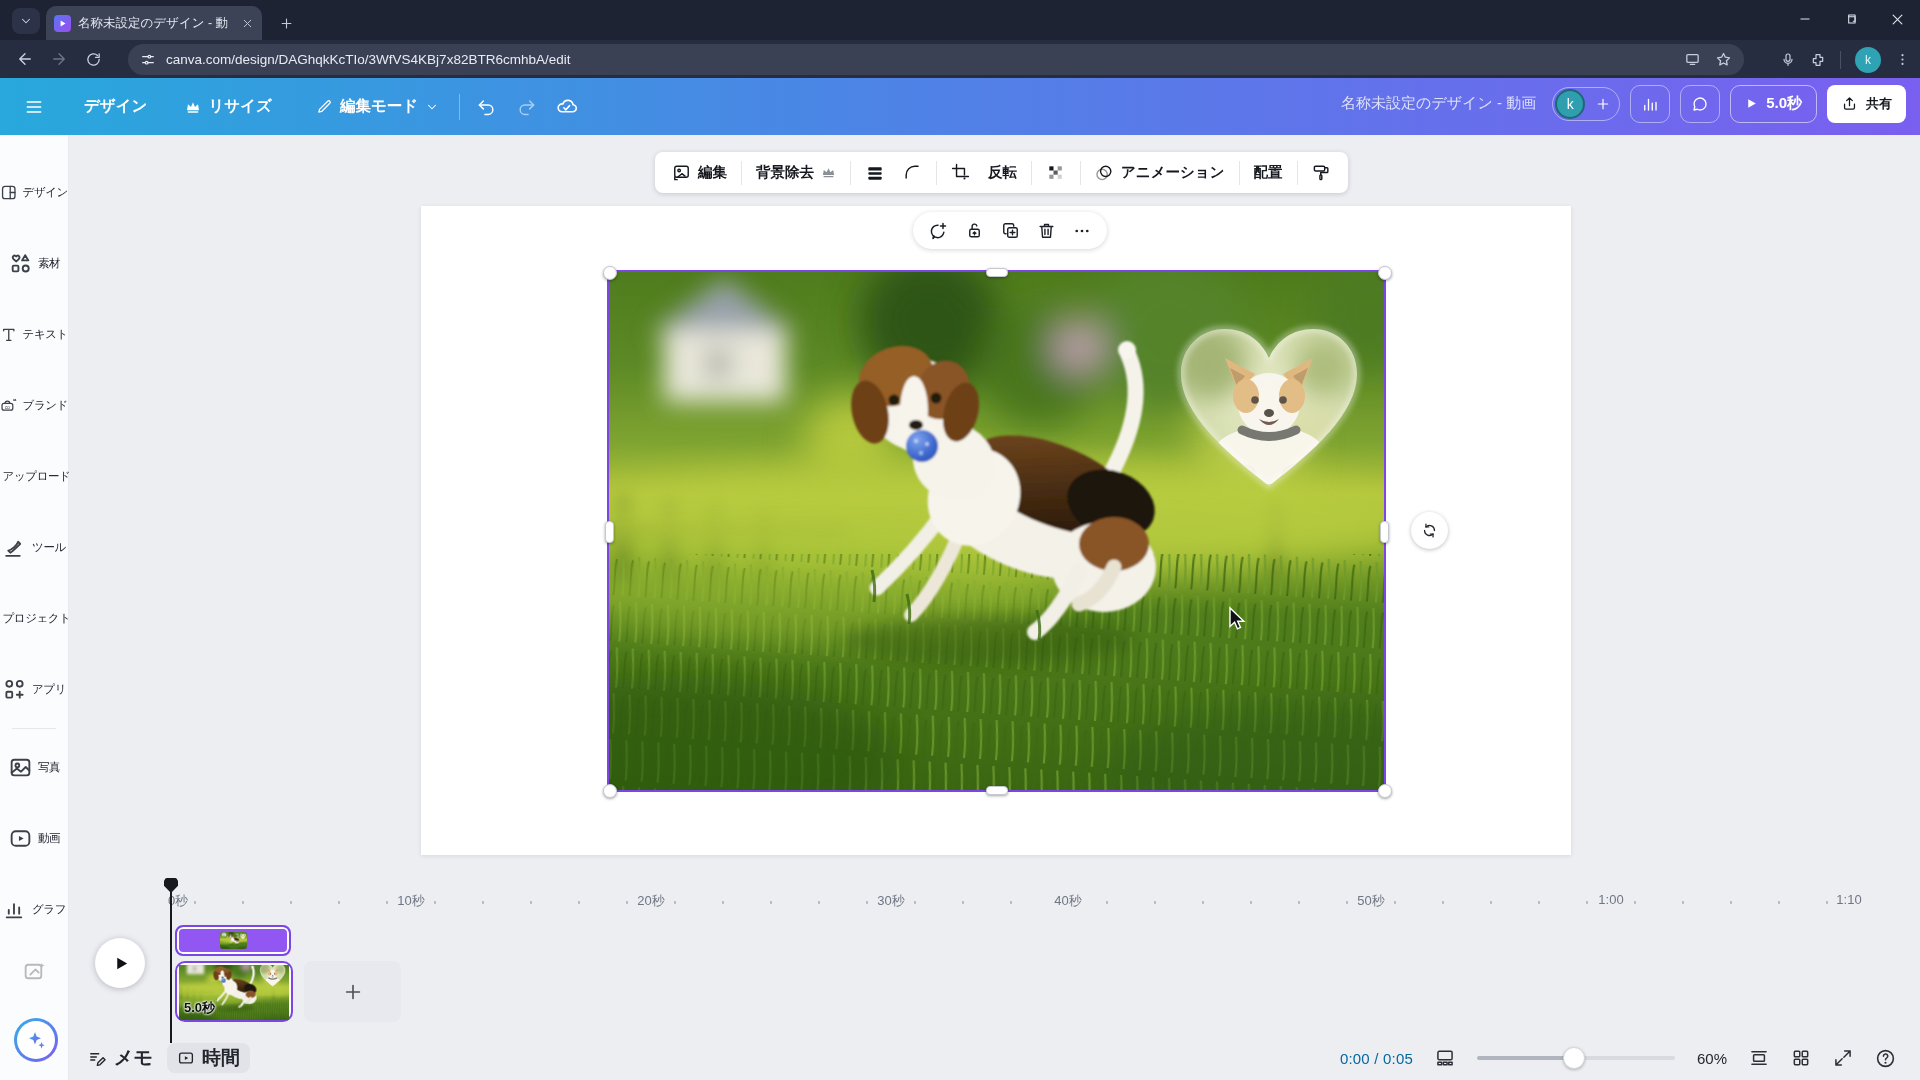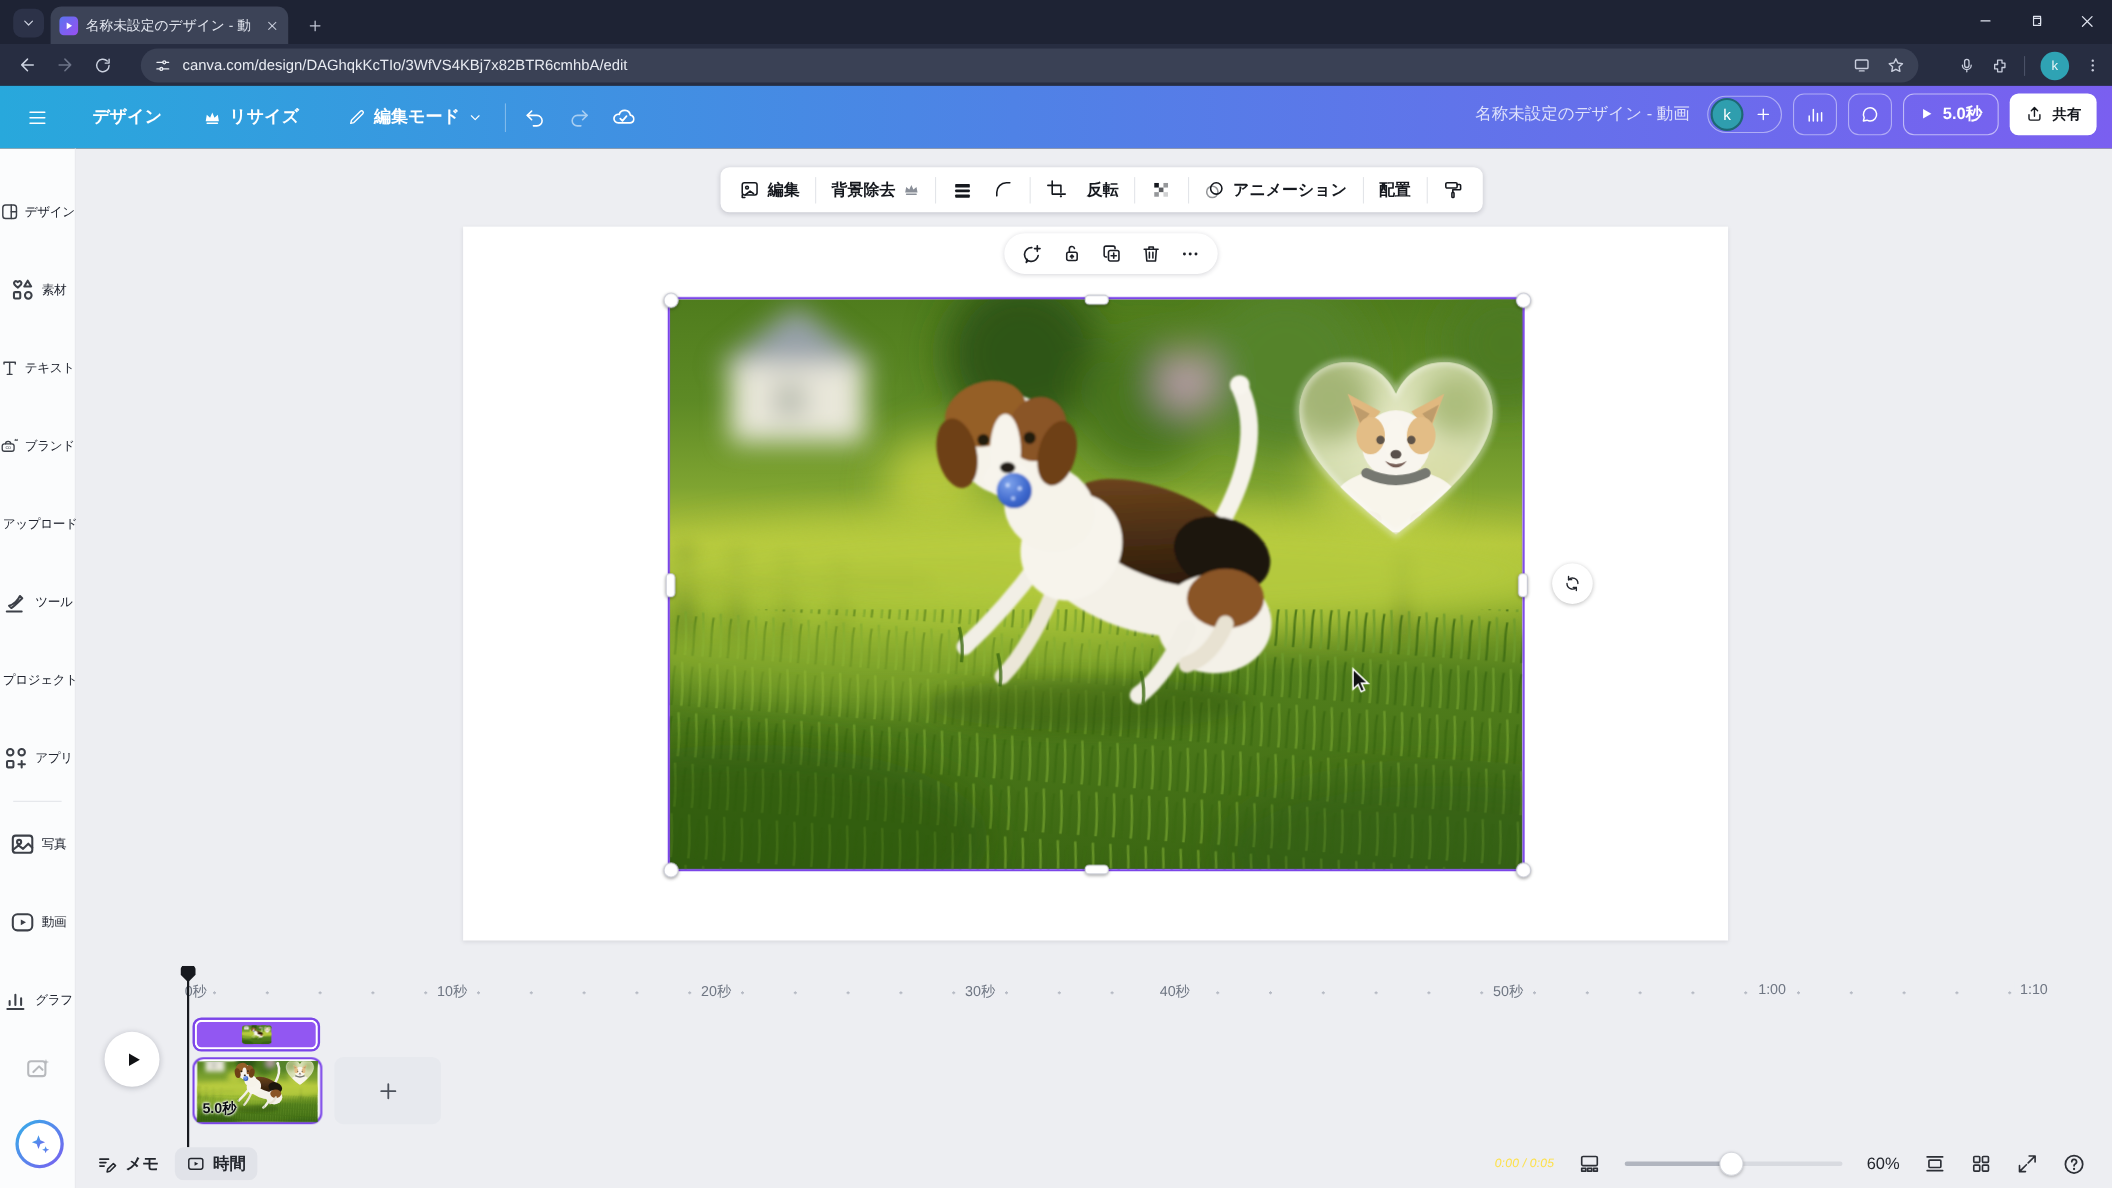--- a/index.html
+++ b/index.html
@@ -114,24 +114,24 @@
   .track-clip{position:absolute;left:175px;top:961px;width:118px;height:61px;border-radius:10px;
     background:#fff;border:2px solid #7b45e8;box-sizing:border-box;padding:2px;}
   .track-clip .thumb{width:100%;height:100%;border-radius:7px;overflow:hidden;position:relative;}
   .clip-dur{position:absolute;left:5px;bottom:3px;font-size:13px;font-weight:bold;color:#0c0e12;
     text-shadow:0 0 2px #fff,0 0 2px #fff,0 0 3px #fff;}
   .add-clip{position:absolute;left:304px;top:961px;width:97px;height:61px;border-radius:8px;background:#e7e9ee;
     display:flex;align-items:center;justify-content:center;color:#4c515b;}
 
   
   .status-left{position:absolute;left:88px;top:1043px;height:30px;display:flex;align-items:center;gap:14px;color:#23262d;}
-  .chipbtn{display:flex;align-items:center;gap:7px;font-size:15px;font-weight:bold;color:#23262d;}
+  .chipbtn{display:flex;align-items:center;gap:7px;font-size:19px;font-weight:bold;color:#23262d;}
   .time-chip{background:#e1e3e9;border-radius:8px;height:30px;padding:0 10px;}
   .status-right{position:absolute;right:24px;top:1043px;height:30px;display:flex;align-items:center;gap:22px;color:#33363e;}
-  .time-display{font-size:11px;color:#fde047;letter-spacing:.2px;font-style:italic;}
+  .time-display{font-size:15px;color:#0369a1;letter-spacing:.2px;}
   .zoom-slider{position:relative;width:198px;height:22px;display:flex;align-items:center;}
   .zs-track{width:100%;height:4px;border-radius:2px;background:linear-gradient(90deg,#b1b5bf 0 48%,#d8dae0 48%);}
   .zs-thumb{position:absolute;left:86px;top:0;width:22px;height:22px;border-radius:50%;background:#fff;
     border:1px solid #d6d8de;box-shadow:0 1px 3px rgba(0,0,0,.25);box-sizing:border-box;}
   .zoom-val{font-size:15px;color:#23262d;}
   .sbtn{display:flex;align-items:center;justify-content:center;color:#2c2f36;}
 </style>
 </head>
 <body>
 

